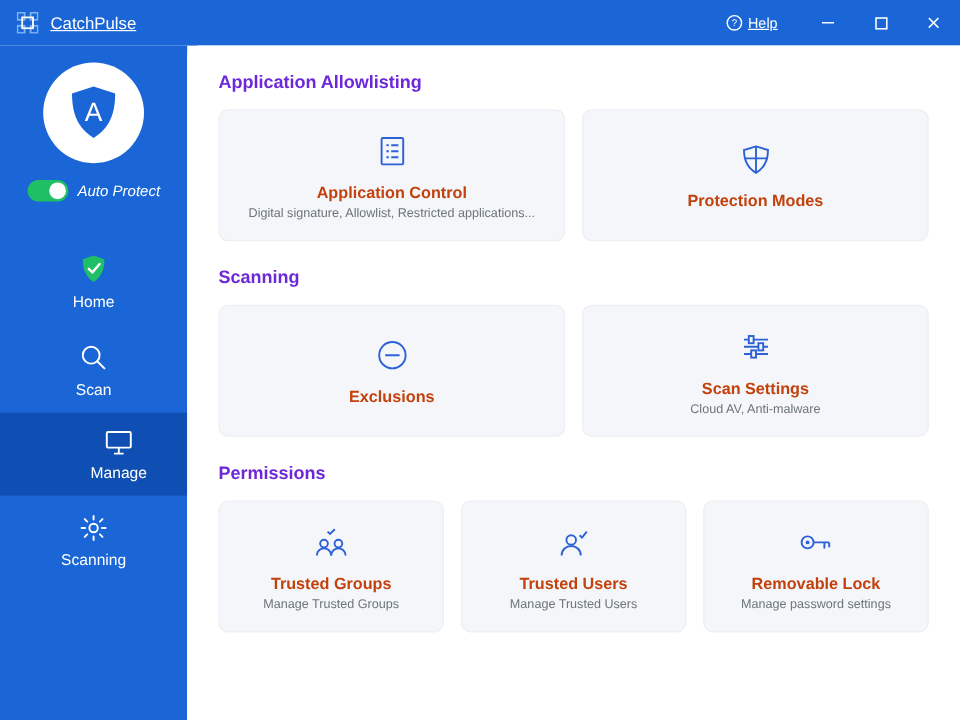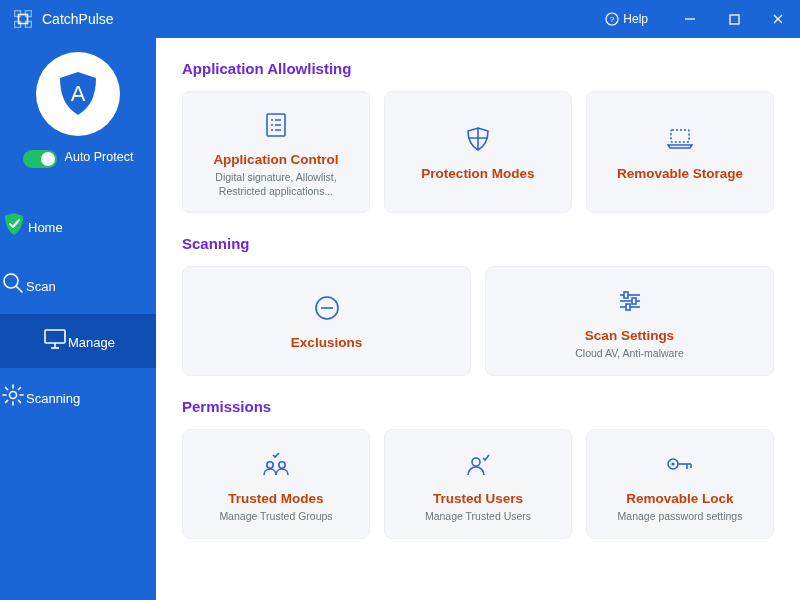--- a/index.html
+++ b/index.html
@@ -1,31 +1,31 @@
 <!DOCTYPE html>
 <html><head>
 <meta charset="utf-8">
 <style>
 * { box-sizing: border-box; margin: 0; padding: 0; }
 body { font-family: -apple-system, BlinkMacSystemFont, 'Segoe UI', Arial, sans-serif; background: #fff; width: 800px; height: 600px; overflow: hidden; }
-.titlebar { height: 38px; background: #1a66d6; display: flex; align-items: center; padding: 0 0 0 14px; color: #fff; }
+.titlebar { height: 38px; background: #1a66d6; display: flex; align-items: center; padding: 0 0 0 14px; color: #fff; text-decoration: underline; }
 .titlebar .app-logo { width: 18px; height: 18px; margin-right: 10px; }
 .titlebar .app-title { font-size: 14px; font-weight: 400; flex: 1; }
 .titlebar .help { display: flex; align-items: center; font-size: 12px; margin-right: 20px; cursor: pointer; }
 .titlebar .help svg { margin-right: 4px; }
 .winbtn { width: 44px; height: 38px; display: flex; align-items: center; justify-content: center; cursor: pointer; }
 
 .body { display: flex; height: 562px; }
 
 .sidebar { width: 156px; background: #1a66d6; display: flex; flex-direction: column; align-items: center; padding-top: 14px; color: #fff; }
 .shield-outer { width: 84px; height: 84px; border-radius: 50%; background: #fff; display: flex; align-items: center; justify-content: center; margin-bottom: 14px; }
-.auto-protect { display: flex; align-items: flex-start; font-size: 12.5px; margin-bottom: 28px; }
+.auto-protect { display: flex; align-items: center; font-size: 12.5px; margin-bottom: 28px; font-style: italic; }
 .toggle { width: 34px; height: 18px; background: #1fbf66; border-radius: 10px; margin-right: 8px; position: relative; cursor: pointer; }
 .toggle .knob { position: absolute; width: 14px; height: 14px; border-radius: 50%; background: #fff; top: 2px; right: 2px; }
-.nav-item { width: 100%; display: flex; flex-direction: row; align-items: center; padding: 14px 0 12px; cursor: pointer; font-size: 13px; }
+.nav-item { width: 100%; display: flex; flex-direction: column; align-items: center; padding: 14px 0 12px; cursor: pointer; font-size: 13px; }
 .nav-item.active { background: #0f4fb3; padding-left: 42px; }
 .nav-item svg, .nav-item .nav-icon { margin-bottom: 6px; }
 
 .main { flex: 1; background: #fff; border-radius: 10px 0 0 0; padding: 22px 26px 18px; overflow-y: auto; }
 .section-title { font-size: 15px; font-weight: 600; color: #6d28d9; margin-bottom: 14px; }
 .card-row { display: flex; gap: 14px; margin-bottom: 22px; }
 .card { flex: 1; background: #f4f6f9; border: 1px solid #eceff3; border-radius: 8px; padding: 16px 14px 14px; display: flex; flex-direction: column; align-items: center; text-align: center; cursor: pointer; min-height: 110px; justify-content: center; }
 .card-icon { height: 34px; display: flex; align-items: center; justify-content: center; margin-bottom: 10px; }
 .card-title { font-size: 13.5px; font-weight: 700; color: #c2410c; margin-bottom: 3px; }
 .card-desc { font-size: 10.5px; color: #6c757d; line-height: 1.35; }
@@ -139,29 +139,20 @@
       <div class="card">
         <div class="card-icon">
           <svg width="30" height="30" viewBox="0 0 30 30">
               <path d="M15 4 L25 7 C25 16 22 22 15 26 C8 22 5 16 5 7 Z" stroke="#2d62d6" stroke-width="1.6" fill="none"></path>
               <line x1="15" y1="4" x2="15" y2="26" stroke="#2d62d6" stroke-width="1.6"></line>
               <line x1="5" y1="14" x2="25" y2="14" stroke="#2d62d6" stroke-width="1.6"></line>
             </svg>
         </div>
         <div class="card-title">Protection Modes</div>
       </div>
-      <div class="card">
-        <div class="card-icon">
-          <svg width="34" height="28" viewBox="0 0 34 28">
-              <rect x="8" y="5" width="18" height="12" rx="1" stroke="#2d62d6" stroke-width="1.6" fill="none" stroke-dasharray="2 2"></rect>
-              <path d="M5 20 L29 20 L27 23 L7 23 Z" stroke="#2d62d6" stroke-width="1.6" fill="none"></path>
-            </svg>
-        </div>
-        <div class="card-title">Removable Storage</div>
-      </div>
     </div>
 
     <div class="section-title">Scanning</div>
     <div class="card-row">
       <div class="card">
         <div class="card-icon">
           <svg width="30" height="30" viewBox="0 0 30 30">
               <circle cx="15" cy="15" r="11" stroke="#2d62d6" stroke-width="1.6" fill="none"></circle>
               <line x1="9" y1="15" x2="21" y2="15" stroke="#2d62d6" stroke-width="1.6"></line>
             </svg>
@@ -189,21 +180,21 @@
       <div class="card">
         <div class="card-icon">
           <svg width="34" height="28" viewBox="0 0 34 28">
               <circle cx="11" cy="15" r="3.2" stroke="#2d62d6" stroke-width="1.6" fill="none"></circle>
               <path d="M5 25 C5 21 8 19 11 19 C14 19 17 21 17 25" stroke="#2d62d6" stroke-width="1.6" fill="none"></path>
               <circle cx="23" cy="15" r="3.2" stroke="#2d62d6" stroke-width="1.6" fill="none"></circle>
               <path d="M17 25 C17 21 20 19 23 19 C26 19 29 21 29 25" stroke="#2d62d6" stroke-width="1.6" fill="none"></path>
               <path d="M14 5 L16 7 L20 3" stroke="#2d62d6" stroke-width="1.6" fill="none"></path>
             </svg>
         </div>
-        <div class="card-title">Trusted Modes</div>
+        <div class="card-title">Trusted Groups</div>
         <div class="card-desc">Manage Trusted Groups</div>
       </div>
       <div class="card">
         <div class="card-icon">
           <svg width="30" height="28" viewBox="0 0 30 28">
               <circle cx="13" cy="12" r="4" stroke="#2d62d6" stroke-width="1.6" fill="none"></circle>
               <path d="M5 25 C5 20 9 17 13 17 C17 17 21 20 21 25" stroke="#2d62d6" stroke-width="1.6" fill="none"></path>
               <path d="M20 8 L22 10 L26 5" stroke="#2d62d6" stroke-width="1.6" fill="none"></path>
             </svg>
         </div>

